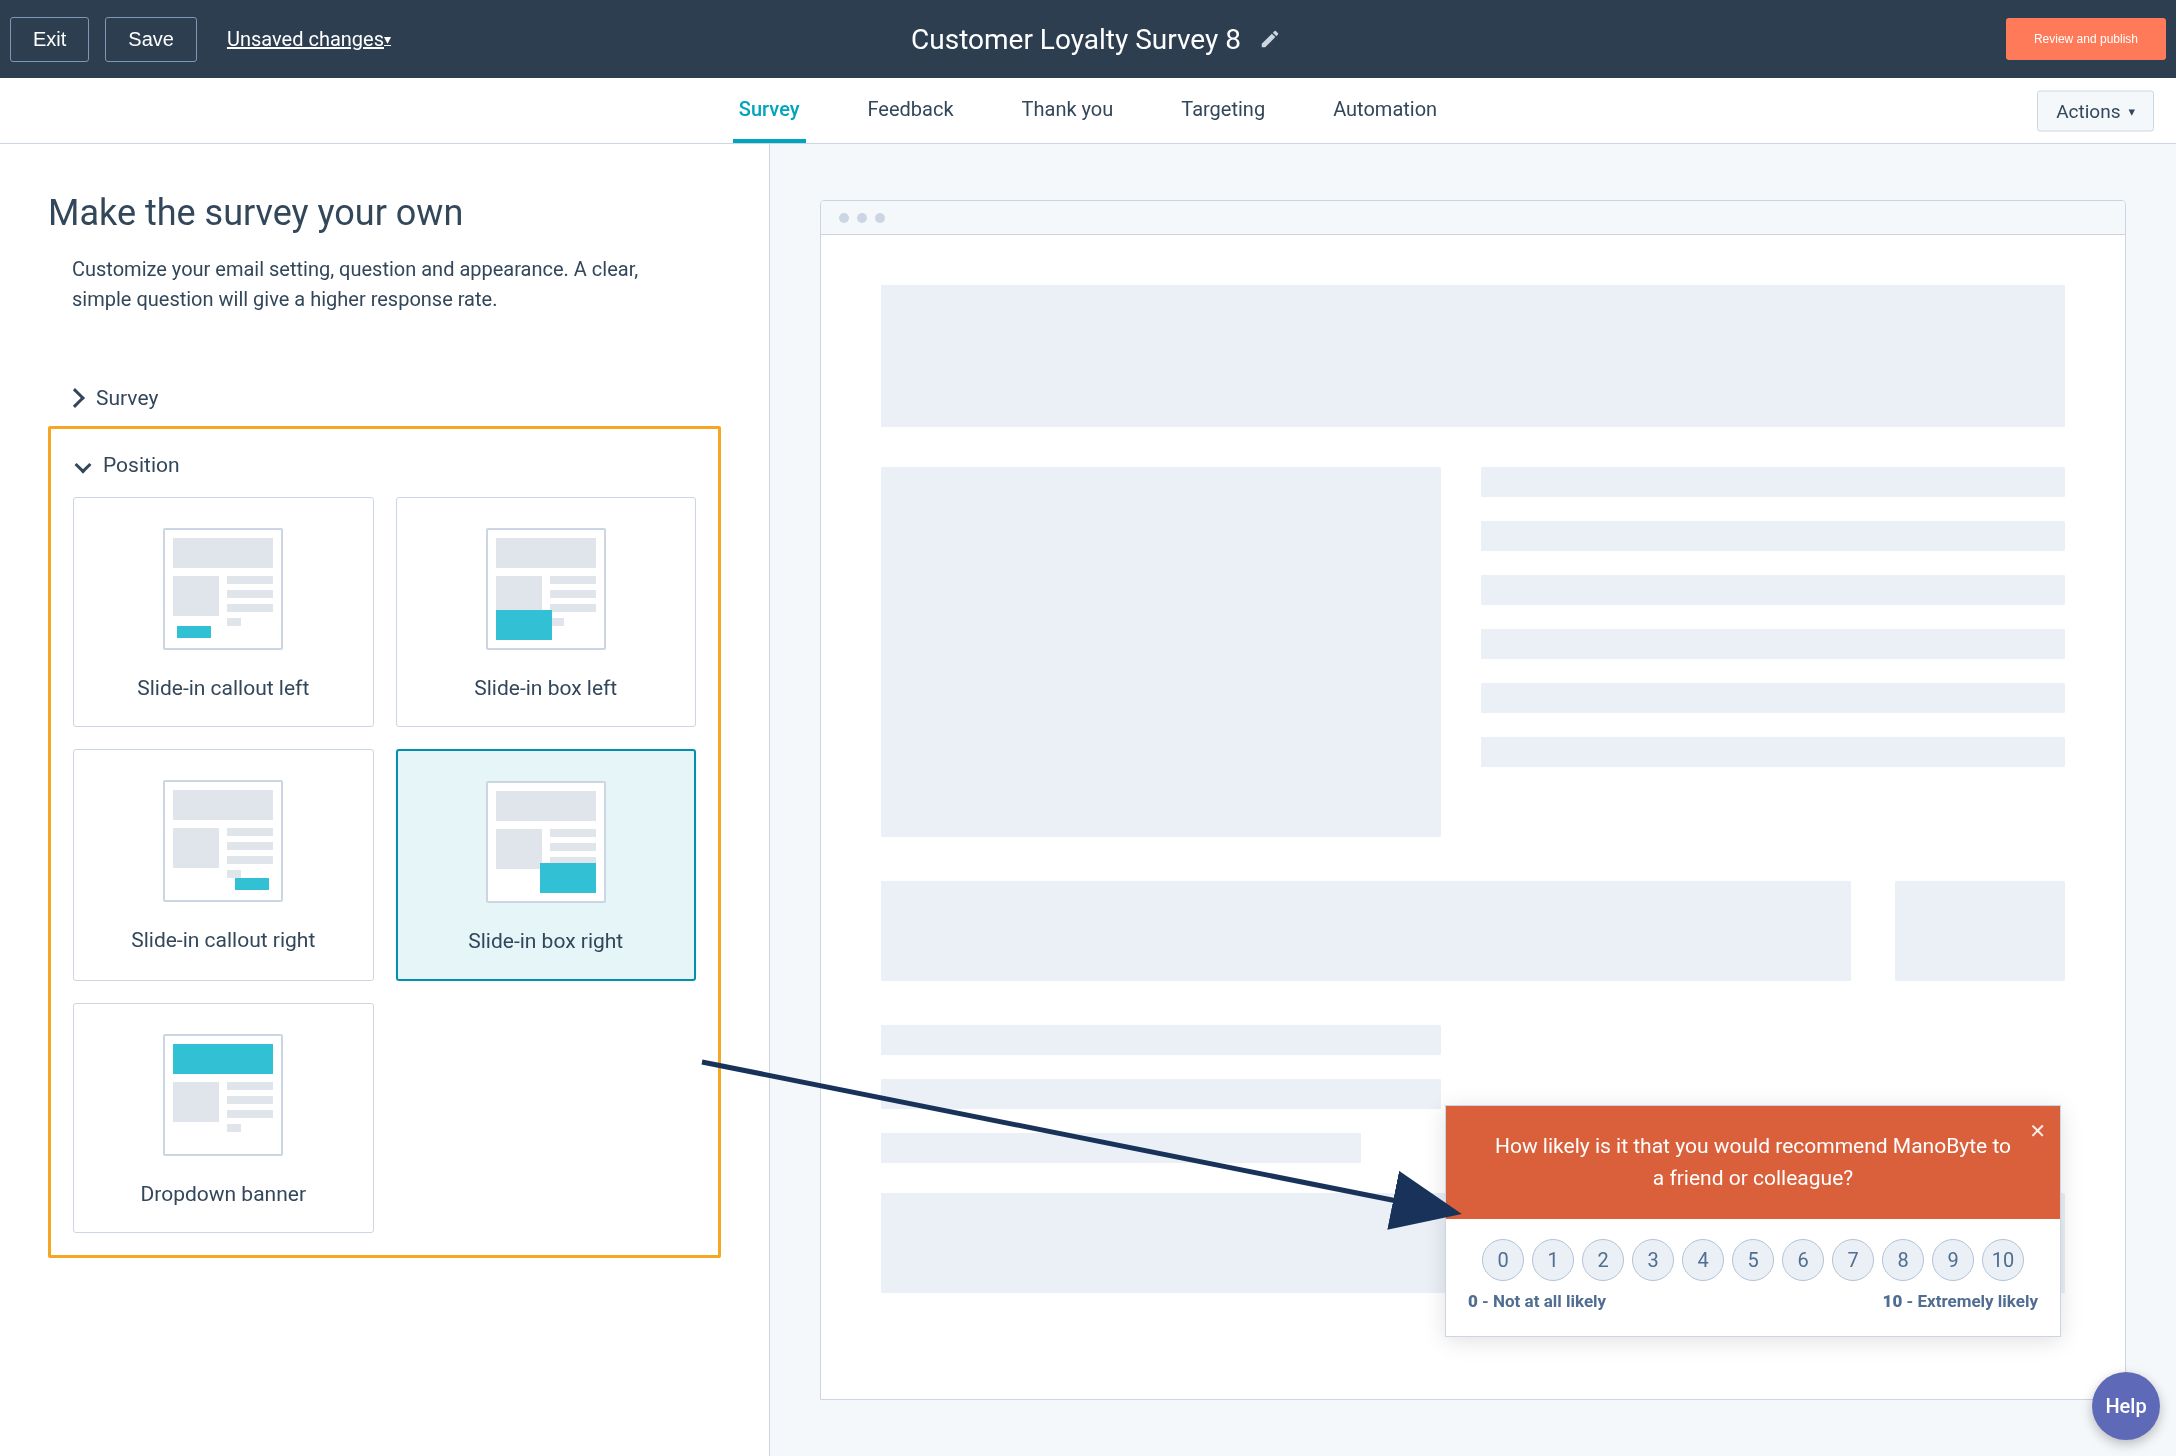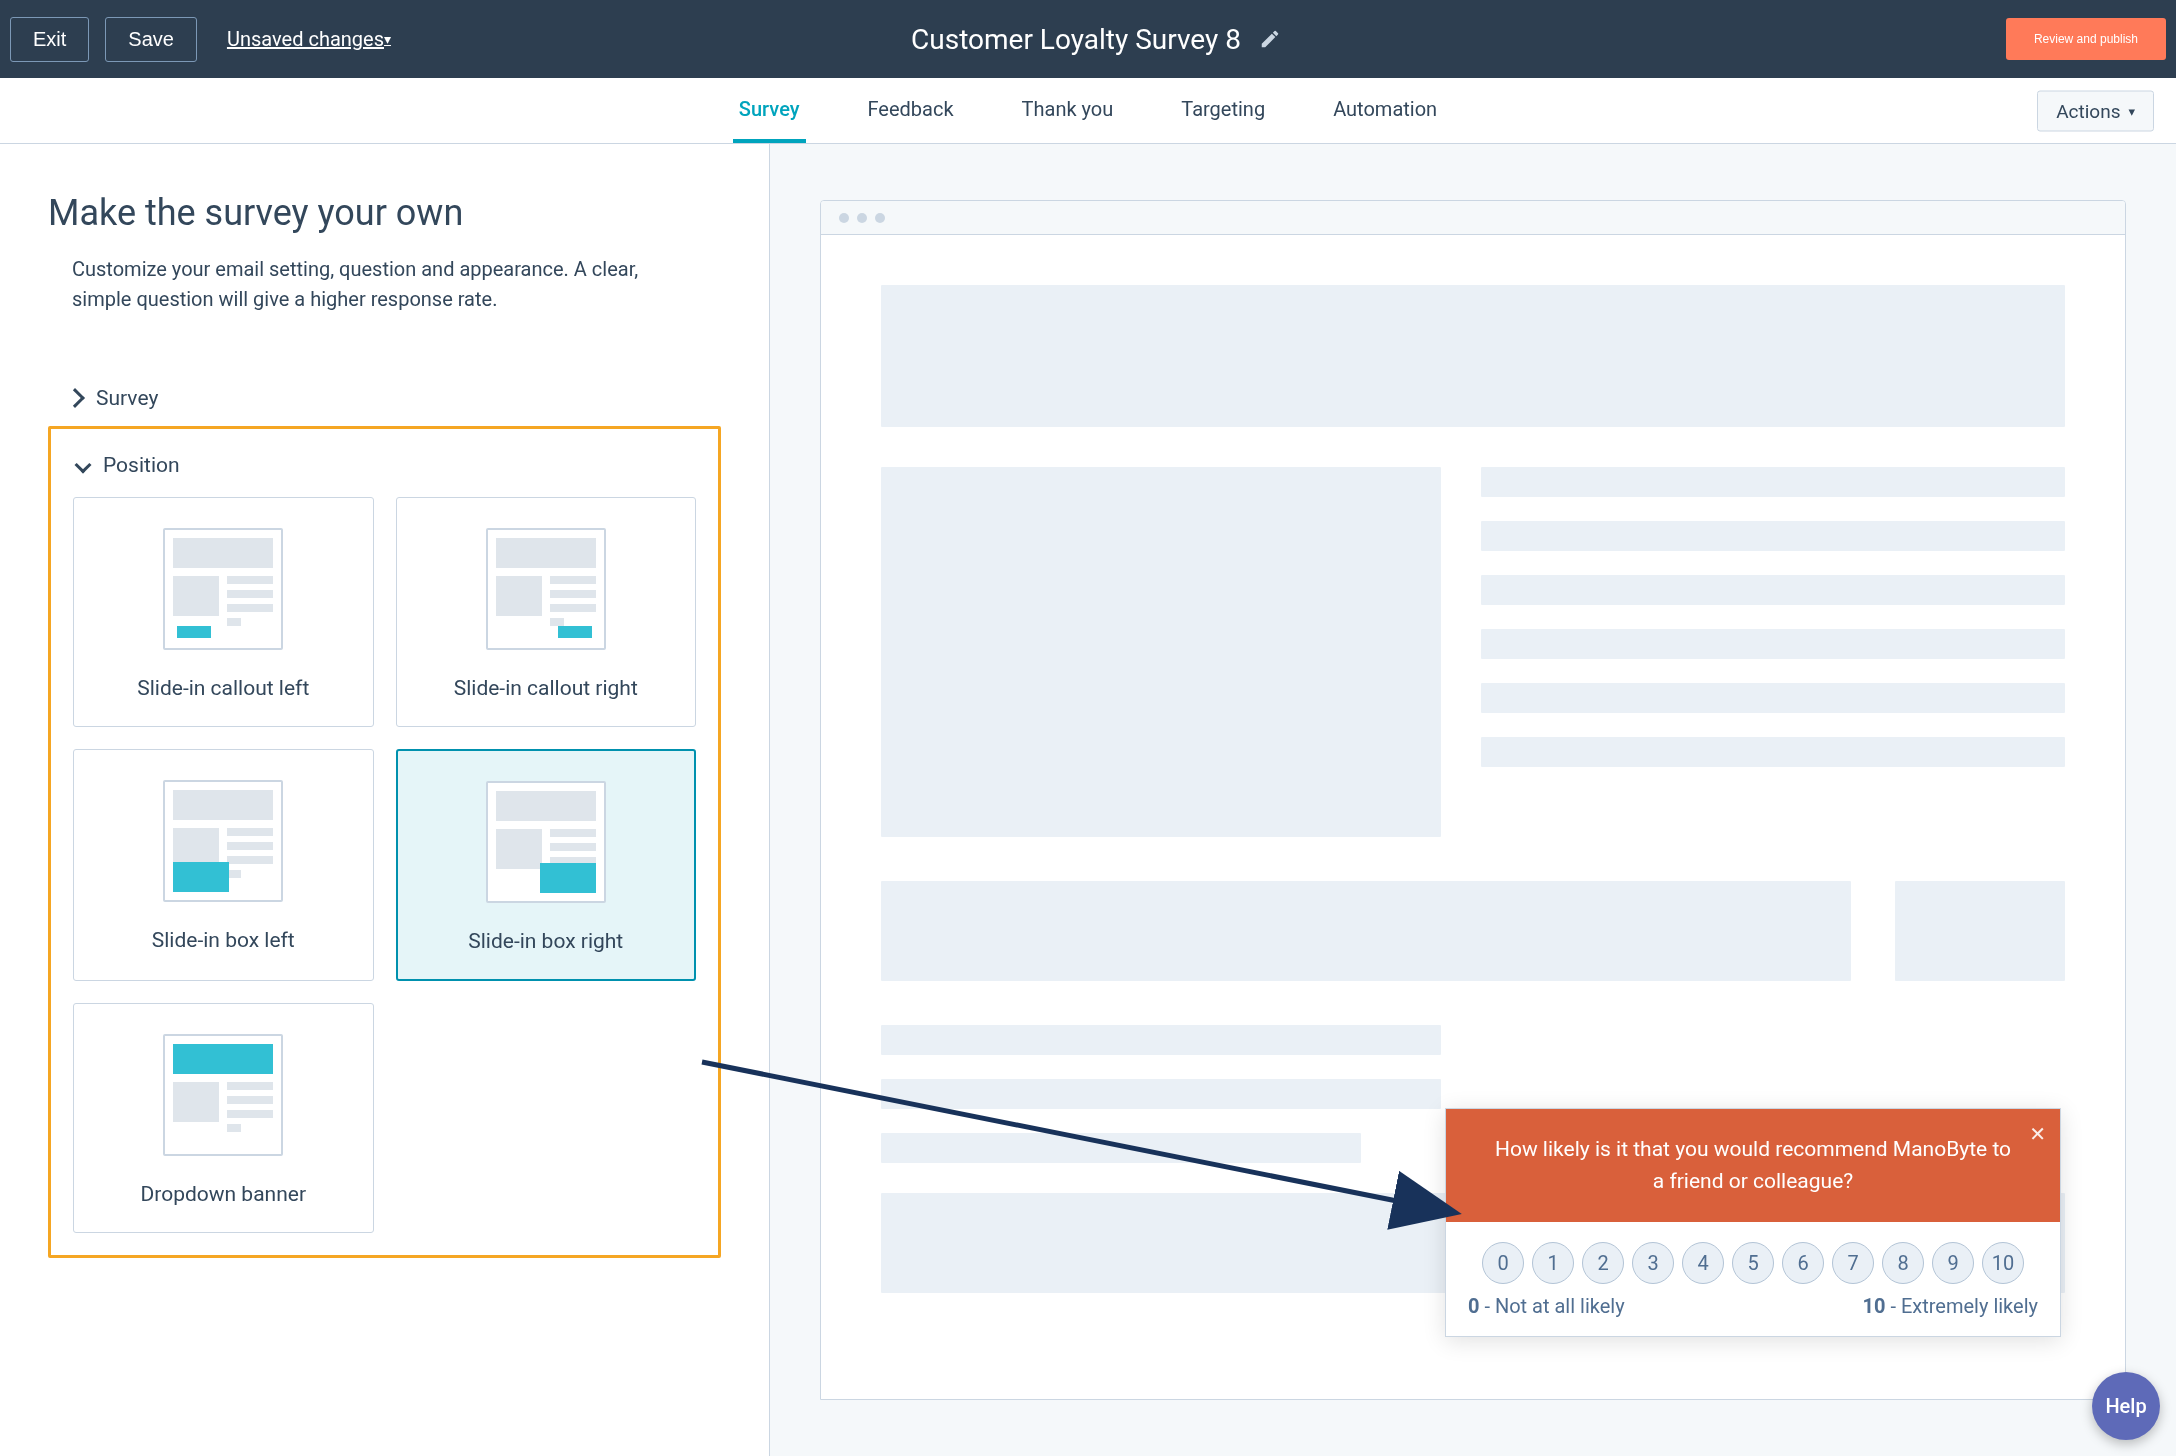--- a/index.html
+++ b/index.html
@@ -248,22 +248,22 @@
     width:42px; height:42px;
     border-radius:50%;
     border:1px solid #b3c4d6;
     background:#eaf0f6;
     display:flex; align-items:center; justify-content:center;
     font-size:20px; color:#506e91;
     cursor:pointer;
   }
   .scale-labels {
     display:flex; justify-content:space-between;
-    padding: 0 22px 18px;
-    font-size:20px; color:#506e91;
+    padding: 0 22px 25px;
+    font-size:17px; color:#506e91;font-weight:bold;
   }
 
   
   .arrow {
     position:absolute;
     left: 692px;
     top: 1052px;
     pointer-events:none;
   }
 
@@ -352,36 +352,36 @@
         </div>
 
         <div class="option-card">
           <div class="thumb">
             <div class="topband"></div>
             <div class="block" style="top:46px;"></div>
             <div class="line" style="top:46px;"></div>
             <div class="line" style="top:60px;"></div>
             <div class="line" style="top:74px;"></div>
             <div class="line" style="top:88px; right:40px;"></div>
-            <div class="accent" style="position:absolute; right:12px; bottom:10px; width:34px; height:12px;"></div>
-          </div>
-          <div class="label">Slide-in callout right</div>
+            <div class="accent" style="position:absolute; left:8px; bottom:8px; width:56px; height:30px;"></div>
+          </div>
+          <div class="label">Slide-in box left</div>
         </div>
 
         <div class="option-card">
           <div class="thumb">
             <div class="topband"></div>
             <div class="block" style="top:46px;"></div>
             <div class="line" style="top:46px;"></div>
             <div class="line" style="top:60px;"></div>
             <div class="line" style="top:74px;"></div>
             <div class="line" style="top:88px; right:40px;"></div>
-            <div class="accent" style="position:absolute; left:8px; bottom:8px; width:56px; height:30px;"></div>
-          </div>
-          <div class="label">Slide-in box left</div>
+            <div class="accent" style="position:absolute; right:12px; bottom:10px; width:34px; height:12px;"></div>
+          </div>
+          <div class="label">Slide-in callout right</div>
         </div>
 
         <div class="option-card selected">
           <div class="thumb">
             <div class="topband"></div>
             <div class="block" style="top:46px;"></div>
             <div class="line" style="top:46px;"></div>
             <div class="line" style="top:60px;"></div>
             <div class="line" style="top:74px;"></div>
             <div class="line" style="top:88px; right:40px;"></div>

